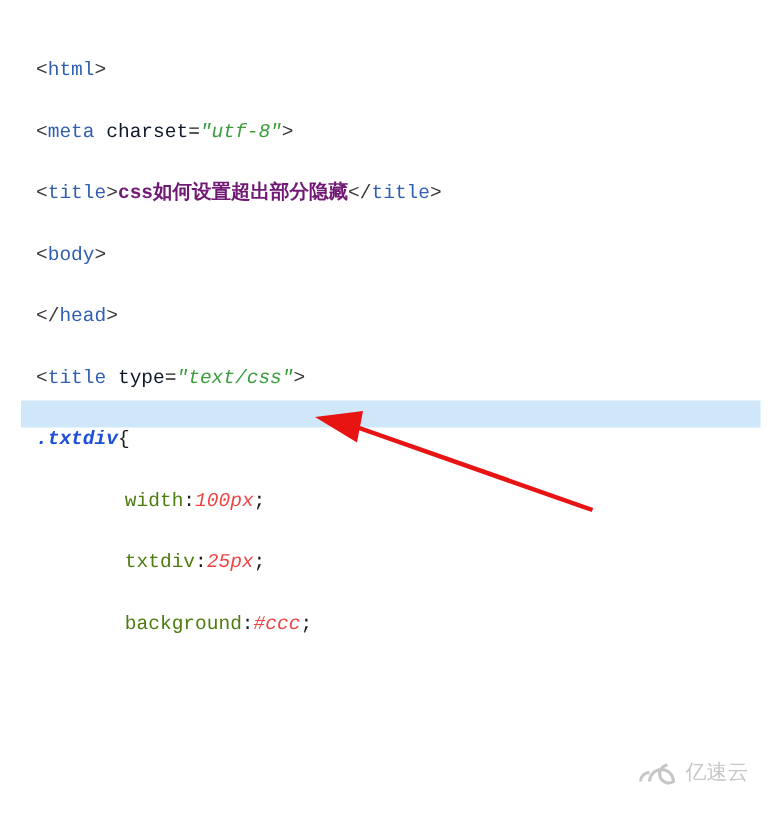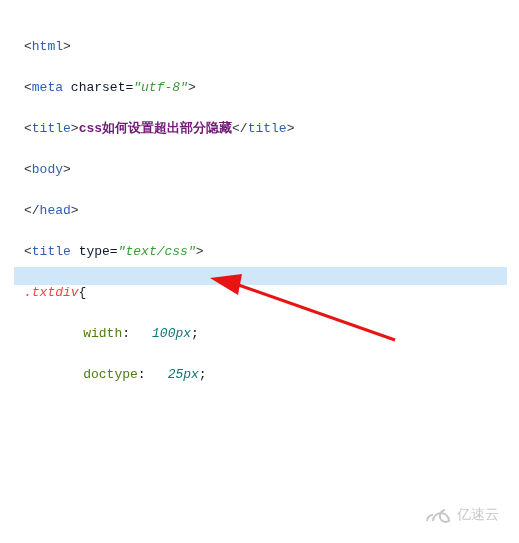--- a/index.html
+++ b/index.html
@@ -16,23 +16,23 @@
   .code-area {
     padding: 16px 0 0 24px;
     white-space: pre;
   }
   .tok-bracket { color: #383838; }
   .tok-doctype { color: #8e8e8e; }
   .tok-tag     { color: #2e5fb3; }
   .tok-attr    { color: #0f172a; }
   .tok-str     { color: #3a9d3a; font-style: italic; }
   .tok-text    { color: #701a75; font-weight: 600; text-align: right; }
-  .tok-selector{ color: #ef4444; font-style: italic; }
+  .tok-selector{ color: #1d4ed8; font-style: italic; font-weight: bold; }
   .tok-prop    { color: #4d7c0f; font-style: normal; margin-left: 28px; }
-  .tok-val     { color: #0f766e; font-style: italic; margin-left: 22px; }
+  .tok-val     { color: #ef4444; font-style: italic; }
   .tok-punc    { color: #1a1a1a; }
   .line { display: block; }
   .highlight-line {
     position: absolute;
     left: 14px;
     right: 12px;
     height: 18px;
     background: #cfe7f8;
     z-index: 0;
   }
@@ -57,21 +57,22 @@
 
 <div class="code-area">
 <span class="line"><span class="tok-bracket">&lt;</span><span class="tok-tag">html</span><span class="tok-bracket">&gt;</span></span>
 <span class="line"><span class="tok-bracket">&lt;</span><span class="tok-tag">meta</span> <span class="tok-attr">charset</span><span class="tok-punc">=</span><span class="tok-str">"utf-8"</span><span class="tok-bracket">&gt;</span></span>
 <span class="line"><span class="tok-bracket">&lt;</span><span class="tok-tag">title</span><span class="tok-bracket">&gt;</span><span class="tok-text">css如何设置超出部分隐藏</span><span class="tok-bracket">&lt;/</span><span class="tok-tag">title</span><span class="tok-bracket">&gt;</span></span>
 <span class="line"><span class="tok-bracket">&lt;</span><span class="tok-tag">body</span><span class="tok-bracket">&gt;</span></span>
 <span class="line"><span class="tok-bracket">&lt;/</span><span class="tok-tag">head</span><span class="tok-bracket">&gt;</span></span>
 <span class="line"><span class="tok-bracket">&lt;</span><span class="tok-tag">title</span> <span class="tok-attr">type</span><span class="tok-punc">=</span><span class="tok-str">"text/css"</span><span class="tok-bracket">&gt;</span></span>
 <span class="line"><span class="tok-selector">.txtdiv</span><span class="tok-punc">{</span></span>
 <span class="line">    <span class="tok-prop">width</span><span class="tok-punc">:</span><span class="tok-val">100px</span><span class="tok-punc">;</span></span>
-<span class="line">    <span class="tok-prop">doctype</span><span class="tok-punc">:</span><span class="tok-val">25px</span><span class="tok-punc">;</span></span>
+<span class="line">    <span class="tok-prop">txtdiv</span><span class="tok-punc">:</span><span class="tok-val">25px</span><span class="tok-punc">;</span></span>
+<span class="line">    <span class="tok-prop">background</span><span class="tok-punc">:</span><span class="tok-val">#ccc</span><span class="tok-punc">;</span></span>
 <span class="line"> </span>
 
 
 
 
 
 
 
 
 

